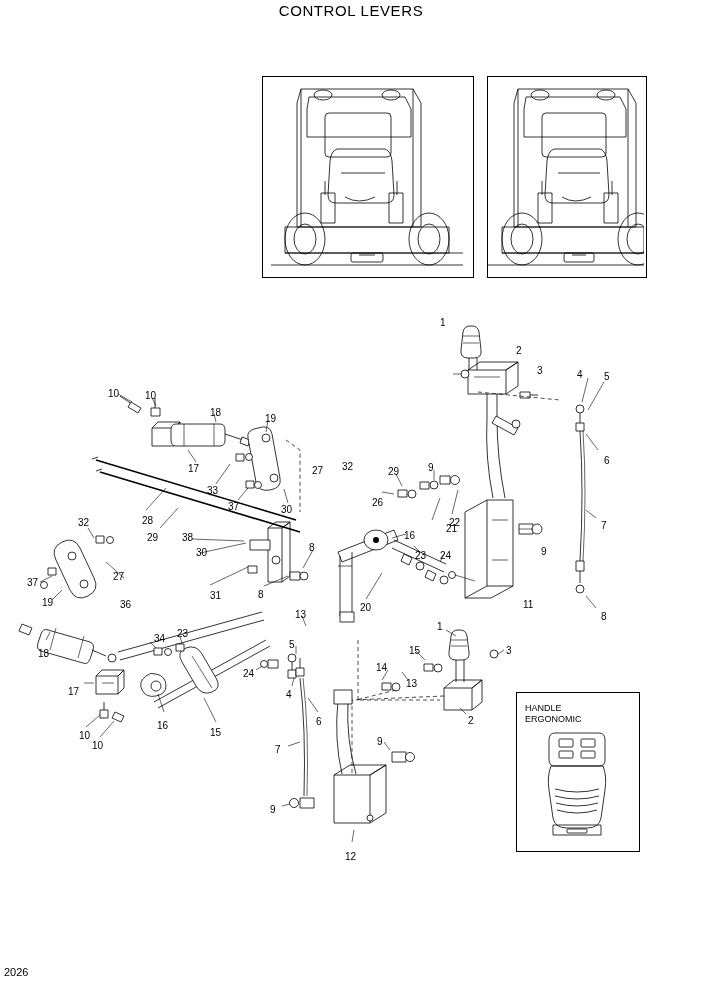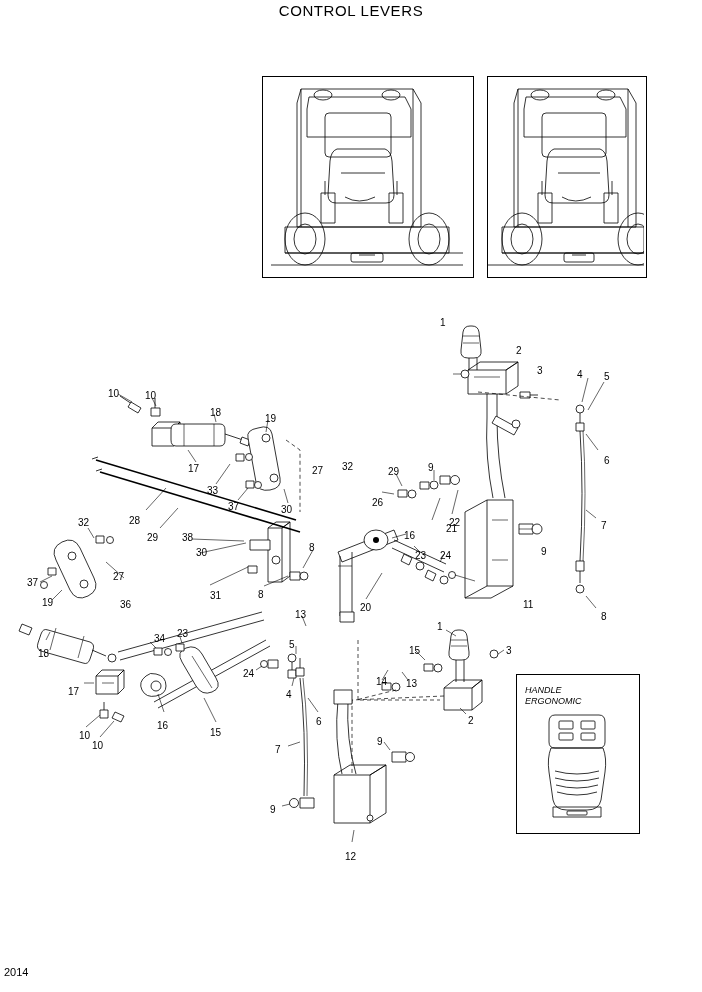--- a/index.html
+++ b/index.html
@@ -38,21 +38,21 @@
     font-family: "Liberation Sans", sans-serif;
     white-space: nowrap;
   }
   .panel {
     position: absolute;
     border: 1px solid #000;
     background: #fff;
   }
   #inset-left { left: 262px; top: 76px; width: 210px; height: 200px; }
   #inset-right { left: 487px; top: 76px; width: 158px; height: 200px; }
-  #handle-box { left: 516px; top: 674px; width: 122px; height: 158px; font-style: italic; }
+  #handle-box { left: 516px; top: 692px; width: 122px; height: 158px; }
   .handle-label {
     position: absolute;
     left: 8px;
     top: 10px;
     font-size: 9px;
     line-height: 11px;
     white-space: pre-line;
   }
   svg.layer {
     position: absolute;
@@ -458,21 +458,21 @@
     <div class="callout" style="left: 108px; top: 389px;">10</div>
     <div class="callout" style="left: 145px; top: 391px;">10</div>
     <div class="callout" style="left: 210px; top: 408px;">18</div>
     <div class="callout" style="left: 265px; top: 414px;">19</div>
     <div class="callout" style="left: 188px; top: 464px;">17</div>
     <div class="callout" style="left: 207px; top: 486px;">33</div>
     <div class="callout" style="left: 228px; top: 502px;">37</div>
     <div class="callout" style="left: 281px; top: 505px;">30</div>
     <div class="callout" style="left: 312px; top: 466px;">27</div>
     <div class="callout" style="left: 342px; top: 462px;">32</div>
-    <div class="callout" style="left: 129px; top: 516px;">28</div>
+    <div class="callout" style="left: 142px; top: 516px;">28</div>
     <div class="callout" style="left: 147px; top: 533px;">29</div>
     <div class="callout" style="left: 182px; top: 533px;">38</div>
     <div class="callout" style="left: 196px; top: 548px;">30</div>
     <div class="callout" style="left: 210px; top: 591px;">31</div>
     <div class="callout" style="left: 258px; top: 590px;">8</div>
     <div class="callout" style="left: 309px; top: 543px;">8</div>
     <div class="callout" style="left: 78px; top: 518px;">32</div>
     <div class="callout" style="left: 27px; top: 578px;">37</div>
     <div class="callout" style="left: 42px; top: 598px;">19</div>
     <div class="callout" style="left: 113px; top: 572px;">27</div>
@@ -487,32 +487,32 @@
     <div class="callout" style="left: 210px; top: 728px;">15</div>
     <div class="callout" style="left: 243px; top: 669px;">24</div>
     <div class="callout" style="left: 286px; top: 690px;">4</div>
     <div class="callout" style="left: 289px; top: 640px;">5</div>
     <div class="callout" style="left: 316px; top: 717px;">6</div>
     <div class="callout" style="left: 275px; top: 745px;">7</div>
     <div class="callout" style="left: 295px; top: 610px;">13</div>
     <div class="callout" style="left: 270px; top: 805px;">9</div>
     <div class="callout" style="left: 377px; top: 737px;">9</div>
     <div class="callout" style="left: 345px; top: 852px;">12</div>
-    <div class="callout" style="left: 376px; top: 663px; margin-top: 14px;">14</div>
+    <div class="callout" style="left: 376px; top: 663px;">14</div>
     <div class="callout" style="left: 406px; top: 679px;">13</div>
     <div class="callout" style="left: 409px; top: 646px;">15</div>
     <div class="callout" style="left: 437px; top: 622px;">1</div>
     <div class="callout" style="left: 468px; top: 716px;">2</div>
     <div class="callout" style="left: 506px; top: 646px;">3</div>
     <div class="callout" style="left: 388px; top: 467px;">29</div>
     <div class="callout" style="left: 372px; top: 498px;">26</div>
     <div class="callout" style="left: 428px; top: 463px;">9</div>
     <div class="callout" style="left: 430px; top: 524px; margin-left: 16px;">21</div>
     <div class="callout" style="left: 449px; top: 518px;">22</div>
     <div class="callout" style="left: 404px; top: 531px;">16</div>
     <div class="callout" style="left: 415px; top: 551px;">23</div>
     <div class="callout" style="left: 440px; top: 551px;">24</div>
     <div class="callout" style="left: 360px; top: 603px;">20</div>
     <div class="callout" style="left: 541px; top: 547px;">9</div>
     <div class="callout" style="left: 523px; top: 600px; text-align: right;">11</div>
   </div>
 
-<div id="footer-year">2014</div>
+<div id="footer-year">2026</div>
 
 </body></html>

